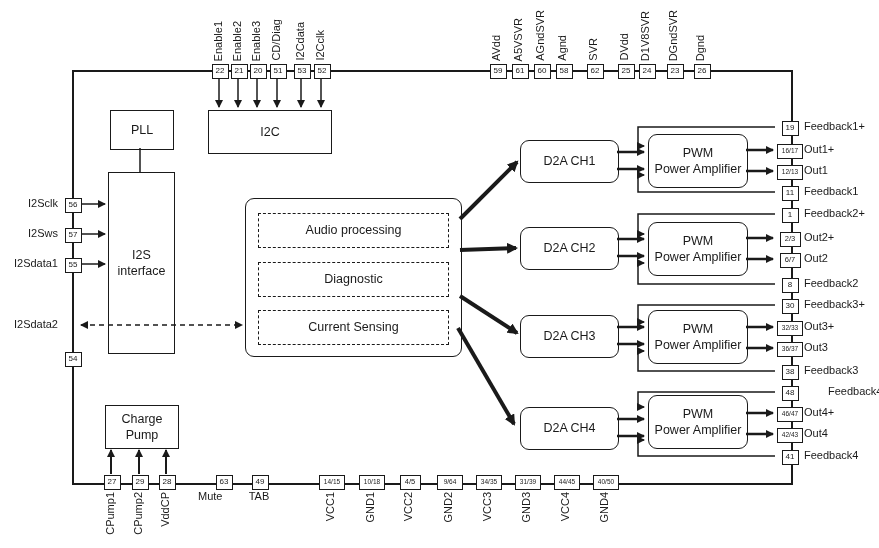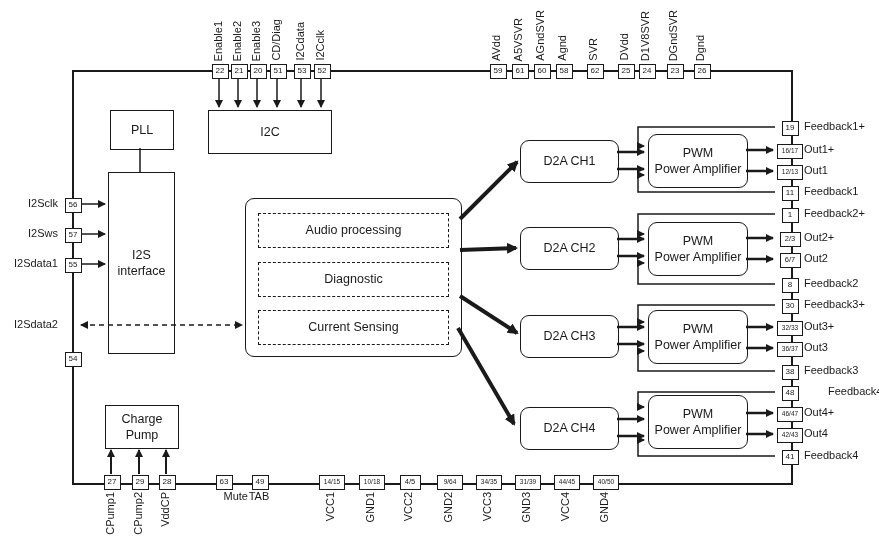--- a/index.html
+++ b/index.html
@@ -275,21 +275,21 @@
       <div class="pnum">29</div>
     </div>
     <div class="plabel vlabel" style="left: 132px; top: 492px;">CPump2</div>
     <div class="pin" style="left: 158.5px; top: 474.5px; width: 15px; height: 13px; font-size: 8px;">
       <div class="pnum">28</div>
     </div>
     <div class="plabel vlabel" style="left: 159px; top: 492px;">VddCP</div>
     <div class="pin" style="left: 215.5px; top: 474.5px; width: 15px; height: 13px; font-size: 8px;">
       <div class="pnum">63</div>
     </div>
-    <div class="plabel" style="left: 198px; width: 50px; text-align: right; top: 490px;">Mute</div>
+    <div class="plabel" style="left: 198px; width: 50px; text-align: left; top: 490px;">Mute</div>
     <div class="pin" style="left: 251.5px; top: 474.5px; width: 15px; height: 13px; font-size: 8px;">
       <div class="pnum">49</div>
     </div>
     <div class="plabel" style="left: 234px; width: 50px; text-align: center; top: 490px;">TAB</div>
     <div class="pin" style="left: 319px; top: 474.5px; width: 24px; height: 13px; font-size: 6.5px;">
       <div class="pnum">14/15</div>
     </div>
     <div class="plabel vlabel" style="left: 324px; top: 492px;">VCC1</div>
     <div class="pin" style="left: 359px; top: 474.5px; width: 24px; height: 13px; font-size: 6.5px;">
       <div class="pnum">10/18</div>

